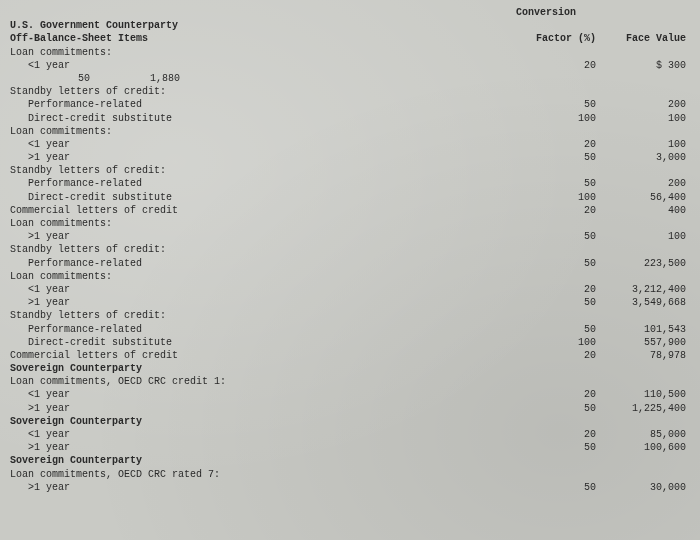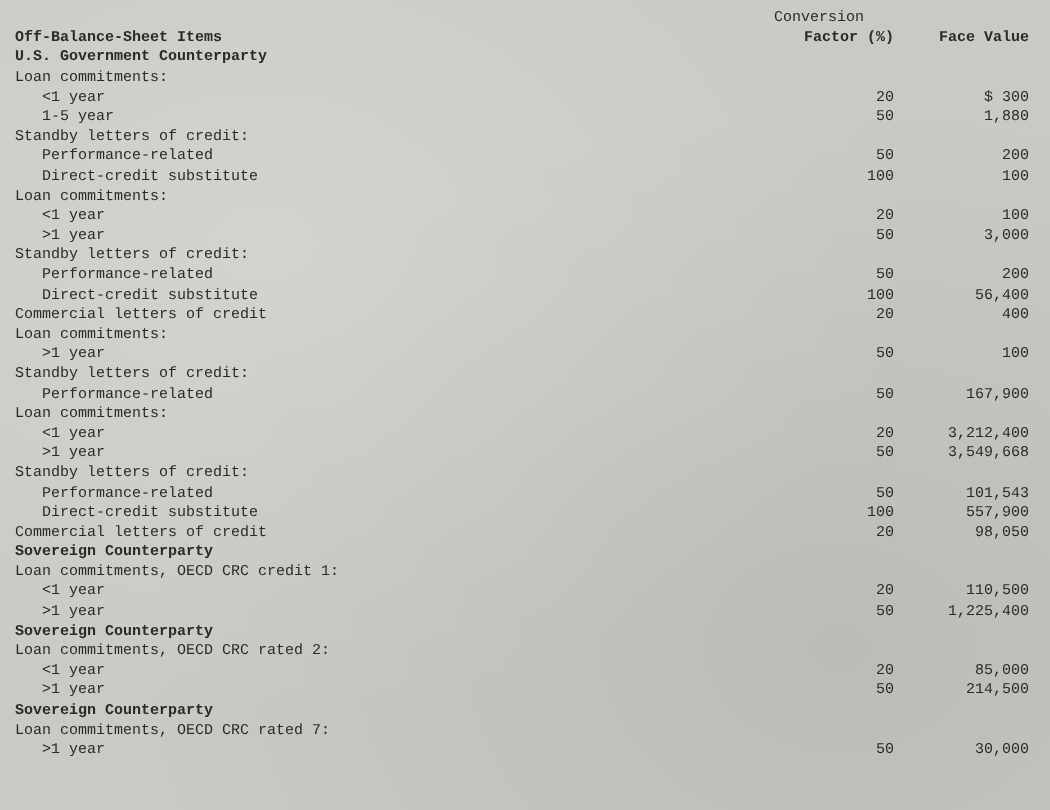--- a/index.html
+++ b/index.html
@@ -17,63 +17,62 @@
       radial-gradient(ellipse at 80% 80%, rgba(0,0,0,0.07), transparent 60%);
   }
   .row{display:flex;align-items:baseline;white-space:pre}
   .col-label{flex:1 1 auto;overflow:hidden}
   .col-conv{width:80px;text-align:right}
   .col-face{width:90px;text-align:right}
   .bold{font-weight:bold}
   .hdr .col-conv,.hdr .col-face{font-weight:bold}
   .hdr-top{display:flex;align-items:flex-end}
   .hdr-top .col-label{flex:1 1 auto}
-  .hdr-top .col-conv{width:80px;text-align:left;font-weight:normal}
+  .hdr-top .col-conv{width:80px;text-align:left;font-weight:bold}
   .hdr-top .col-face{width:90px;text-align:right;font-weight:bold}
   .ind1{padding-left:18px}
 </style>
 </head>
 <body>
 
 <div id="table">
     <div class="hdr-top">
       <span class="col-label"></span>
       <span class="col-conv">Conversion</span>
       <span class="col-face"></span>
     </div>
+    <div class="row"><span class="col-label bold ">U.S. Government Counterparty</span><span class="col-conv"></span><span class="col-face"></span></div>
     <div class="row hdr"><span class="col-label bold">Off-Balance-Sheet Items</span><span class="col-conv">Factor (%)</span><span class="col-face">Face Value</span></div>
-    <div class="row"><span class="col-label bold ">U.S. Government Counterparty</span><span class="col-conv"></span><span class="col-face"></span></div>
     <div class="row"><span class="col-label ">Loan commitments:</span><span class="col-conv"></span><span class="col-face"></span></div>
     <div class="row"><span class="col-label ind1">&lt;1 year</span><span class="col-conv">20</span><span class="col-face">$ 300</span></div>
-    <div class="row"><span class="col-label ind1">1-5 year</span><span class="col-conv">50</span><span class="col-face">1,880</span></div>
+    <div class="row"><span class="col-conv">50</span><span class="col-face">1,880</span></div>
     <div class="row"><span class="col-label ">Standby letters of credit:</span><span class="col-conv"></span><span class="col-face"></span></div>
     <div class="row"><span class="col-label ind1">Performance-related</span><span class="col-conv">50</span><span class="col-face">200</span></div>
     <div class="row"><span class="col-label ind1">Direct-credit substitute</span><span class="col-conv">100</span><span class="col-face">100</span></div>
     <div class="row"><span class="col-label ">Loan commitments:</span><span class="col-conv"></span><span class="col-face"></span></div>
     <div class="row"><span class="col-label ind1">&lt;1 year</span><span class="col-conv">20</span><span class="col-face">100</span></div>
     <div class="row"><span class="col-label ind1">&gt;1 year</span><span class="col-conv">50</span><span class="col-face">3,000</span></div>
     <div class="row"><span class="col-label ">Standby letters of credit:</span><span class="col-conv"></span><span class="col-face"></span></div>
     <div class="row"><span class="col-label ind1">Performance-related</span><span class="col-conv">50</span><span class="col-face">200</span></div>
     <div class="row"><span class="col-label ind1">Direct-credit substitute</span><span class="col-conv">100</span><span class="col-face">56,400</span></div>
     <div class="row"><span class="col-label ">Commercial letters of credit</span><span class="col-conv">20</span><span class="col-face">400</span></div>
     <div class="row"><span class="col-label ">Loan commitments:</span><span class="col-conv"></span><span class="col-face"></span></div>
     <div class="row"><span class="col-label ind1">&gt;1 year</span><span class="col-conv">50</span><span class="col-face">100</span></div>
     <div class="row"><span class="col-label ">Standby letters of credit:</span><span class="col-conv"></span><span class="col-face"></span></div>
-    <div class="row"><span class="col-label ind1">Performance-related</span><span class="col-conv">50</span><span class="col-face">167,900</span></div>
+    <div class="row"><span class="col-label ind1">Performance-related</span><span class="col-conv">50</span><span class="col-face">223,500</span></div>
     <div class="row"><span class="col-label ">Loan commitments:</span><span class="col-conv"></span><span class="col-face"></span></div>
     <div class="row"><span class="col-label ind1">&lt;1 year</span><span class="col-conv">20</span><span class="col-face">3,212,400</span></div>
     <div class="row"><span class="col-label ind1">&gt;1 year</span><span class="col-conv">50</span><span class="col-face">3,549,668</span></div>
     <div class="row"><span class="col-label ">Standby letters of credit:</span><span class="col-conv"></span><span class="col-face"></span></div>
     <div class="row"><span class="col-label ind1">Performance-related</span><span class="col-conv">50</span><span class="col-face">101,543</span></div>
     <div class="row"><span class="col-label ind1">Direct-credit substitute</span><span class="col-conv">100</span><span class="col-face">557,900</span></div>
-    <div class="row"><span class="col-label ">Commercial letters of credit</span><span class="col-conv">20</span><span class="col-face">98,050</span></div>
+    <div class="row"><span class="col-label ">Commercial letters of credit</span><span class="col-conv">20</span><span class="col-face">78,978</span></div>
     <div class="row"><span class="col-label bold ">Sovereign Counterparty</span><span class="col-conv"></span><span class="col-face"></span></div>
     <div class="row"><span class="col-label ">Loan commitments, OECD CRC credit 1:</span><span class="col-conv"></span><span class="col-face"></span></div>
     <div class="row"><span class="col-label ind1">&lt;1 year</span><span class="col-conv">20</span><span class="col-face">110,500</span></div>
     <div class="row"><span class="col-label ind1">&gt;1 year</span><span class="col-conv">50</span><span class="col-face">1,225,400</span></div>
     <div class="row"><span class="col-label bold ">Sovereign Counterparty</span><span class="col-conv"></span><span class="col-face"></span></div>
-    <div class="row"><span class="col-label ">Loan commitments, OECD CRC rated 2:</span><span class="col-conv"></span><span class="col-face"></span></div>
     <div class="row"><span class="col-label ind1">&lt;1 year</span><span class="col-conv">20</span><span class="col-face">85,000</span></div>
-    <div class="row"><span class="col-label ind1">&gt;1 year</span><span class="col-conv">50</span><span class="col-face">214,500</span></div>
+    <div class="row"><span class="col-label ind1">&gt;1 year</span><span class="col-conv">50</span><span class="col-face">100,600</span></div>
     <div class="row"><span class="col-label bold ">Sovereign Counterparty</span><span class="col-conv"></span><span class="col-face"></span></div>
     <div class="row"><span class="col-label ">Loan commitments, OECD CRC rated 7:</span><span class="col-conv"></span><span class="col-face"></span></div>
     <div class="row"><span class="col-label ind1">&gt;1 year</span><span class="col-conv">50</span><span class="col-face">30,000</span></div>
   </div>
 
 </body></html>

